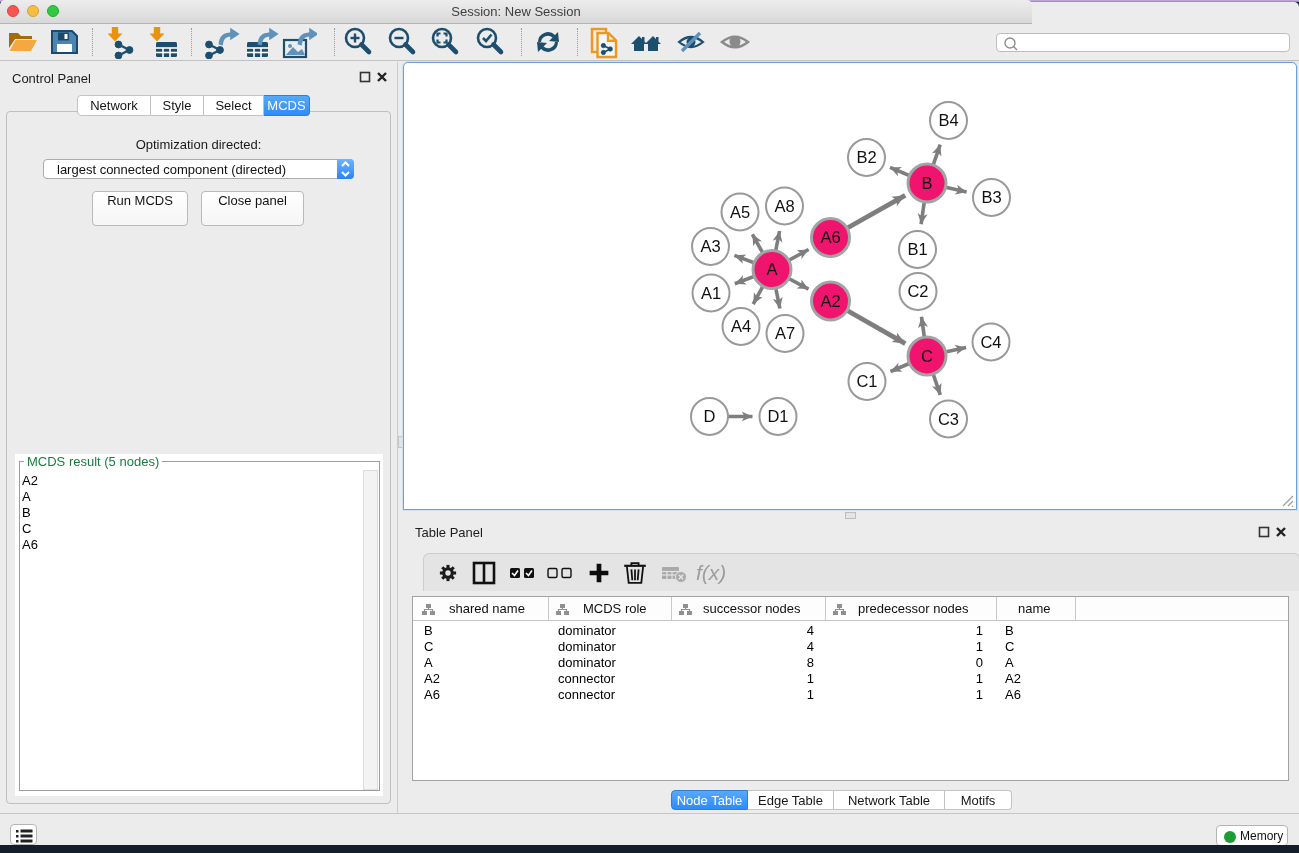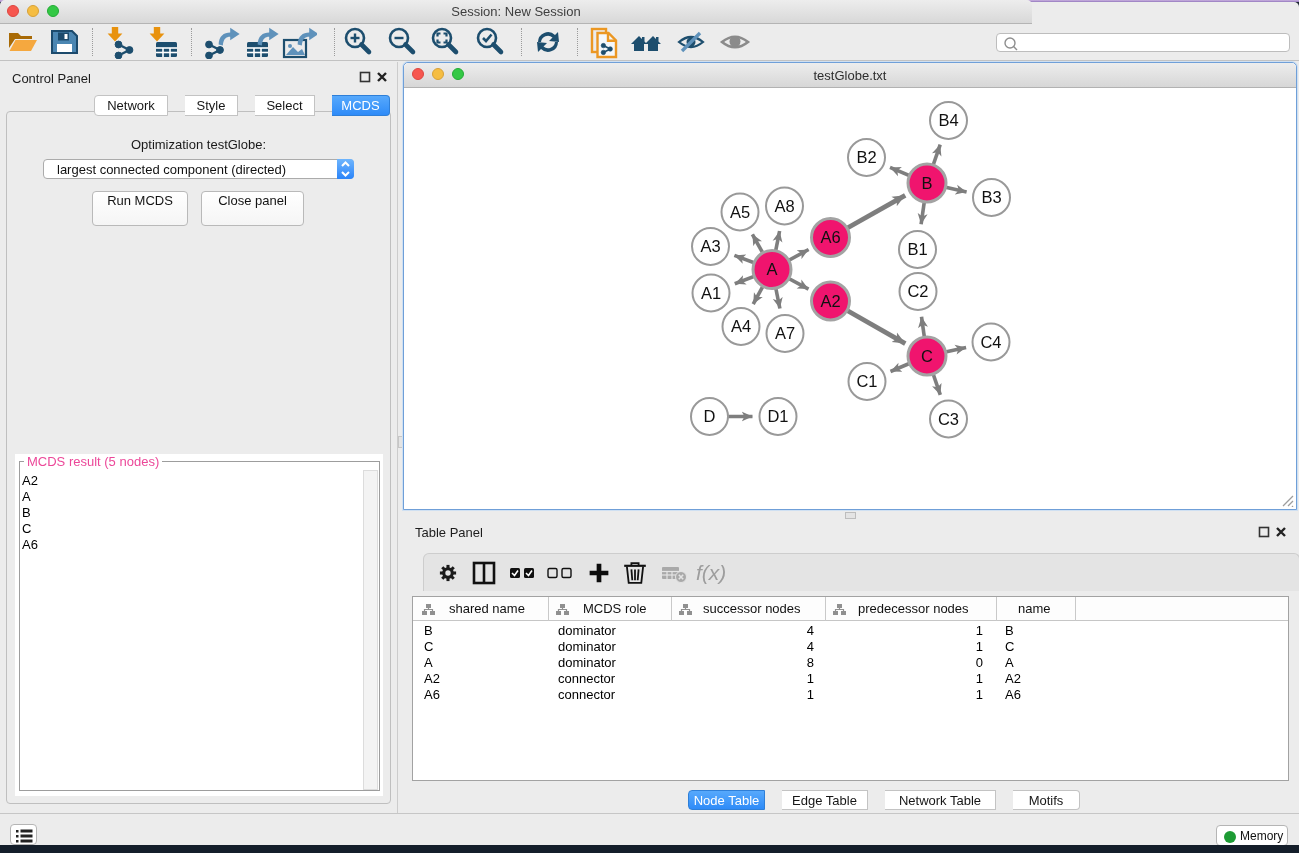--- a/index.html
+++ b/index.html
@@ -16,32 +16,32 @@
 #titletext { width:100%; text-align:center; font-size:13px; color:#3e3e3e; line-height:24px; }
 #toolbar { left:0; top:24px; width:1299px; height:37px; background:#ececec; border-bottom:1px solid #c2c2c2; }
 .sep { position:absolute; top:4px; height:28px; width:0; border-left:1px dotted #9b9b9b; }
 .ticon { position:absolute; top:1px; width:36px; height:34px; }
 #searchbox { position:absolute; left:996px; top:9px; width:294px; height:19px; background:#fff; border:1px solid #bdbdbd; border-radius:4px; }
 
 #cp-title { left:12px; top:71px; font-size:13px; color:#1d1d1d; }
 .winbtns { position:absolute; }
 #cp-panel { left:6px; top:111px; width:385px; height:693px; border:1px solid #bfbfbf; border-radius:4px; background:#ececec; }
 .tabs { position:absolute; display:flex; }
-.tab { height:21px; line-height:20px; font-size:13px; color:#161616; background:#fff; border:1px solid #c3c3c3; border-left:none; text-align:center; padding:0 0;margin-left:17px; }
+.tab { height:21px; line-height:20px; font-size:13px; color:#161616; background:#fff; border:1px solid #c3c3c3; border-left:none; text-align:center; padding:0 0; }
 .tab.first { border-left:1px solid #c3c3c3; border-radius:4px 0 0 4px; }
 .tab.last { border-radius:0 4px 4px 0; }
 .tab.sel { background:linear-gradient(#57a9fc,#2e8bf8); color:#fff; border-color:#2e7fd8; }
 #opt-label { left:0px; top:137px; width:397px; text-align:center; font-size:13px; color:#1a1a1a; }
 #combo { left:43px; top:159px; width:311px; height:20px; background:#fff; border:1px solid #ababab; border-radius:4px; }
 #combo .ctext { position:absolute; left:13px; top:2px; font-size:13px; color:#111; }
 #combo .spin { position:absolute; right:-1px; top:-1px; width:17px; height:20px; border-radius:0 4px 4px 0; background:linear-gradient(#6fb5fd,#2a84f9); }
 .btn { position:absolute; height:35px; background:linear-gradient(#ffffff,#f5f5f5); border:1px solid #b9b9b9; border-radius:4px; font-size:13px; color:#131313; text-align:center; line-height:17px; }
 #resultbox { left:15px; top:454px; width:368px; height:342px; background:#fff; }
 #fieldset { position:absolute; left:4px; top:7px; right:3px; bottom:5px; border:1px solid #9d9d9d; }
-#legend { position:absolute; left:4px; top:-8px; background:#fff; font-size:13px; color:#ec4899; padding:0 3px; }
+#legend { position:absolute; left:4px; top:-8px; background:#fff; font-size:13px; color:#15803d; padding:0 3px; }
 #mlist { position:absolute; left:7px; top:19px; font-size:13px; color:#000; line-height:16px; }
 #mscroll { position:absolute; right:5px; top:16px; width:15px; bottom:6px; background:#f3f3f3; border:1px solid #dcdcdc; }
 
 #vsplit { left:397px; top:62px; width:1px; height:752px; background:#cccccc; }
 #netwin { left:403px; top:62px; width:894px; height:448px; background:#fff; border:1px solid #6f9fd8; border-radius:5px 5px 0 0; box-shadow:0 0 0 1px #cfe0f2; }
 #nettitle { position:absolute; left:0; top:0; right:0; height:25px; background:linear-gradient(#ededed,#d7d7d7); border-bottom:1px solid #b2b2b2; border-radius:5px 5px 0 0; }
 #nettitle .t1 { left:8px; background:#f6564f; border:1px solid #dd4640; }
 #nettitle .t2 { left:28px; background:#f5bd42; border:1px solid #d8a137; }
 #nettitle .t3 { left:48px; background:#34c845; border:1px solid #23ab35; }
 #nettext { width:100%; text-align:center; font-size:13px; color:#2e2e2e; line-height:25px; }
@@ -224,48 +224,42 @@
 <div class="abs" id="cp-title">Control Panel</div>
 <svg class="winbtns" style="left:359px;top:71px" width="30" height="13">
     <rect x="1.5" y="1.5" width="9" height="9" fill="none" stroke="#333" stroke-width="1.6"></rect>
     <path d="M19,2 L27,10 M27,2 L19,10" stroke="#222" stroke-width="2.4"></path>
   </svg>
 <div class="abs" id="cp-panel"></div>
 <div class="tabs" style="left:77px;top:95px">
   <div class="tab first" style="width:74px">Network</div>
   <div class="tab" style="width:53px">Style</div>
   <div class="tab" style="width:60px">Select</div>
-  <div class="tab last sel" style="width:58px">MCDS</div>
-</div>
-<div class="abs" id="opt-label">Optimization testGlobe:</div>
+  <div class="tab last sel" style="width:46px">MCDS</div>
+</div>
+<div class="abs" id="opt-label">Optimization directed:</div>
 <div class="abs" id="combo">
   <div class="ctext">largest connected component (directed)</div>
   <div class="spin"><svg width="17" height="20">
         <path d="M5,7 L8.5,3.5 L12,7" fill="none" stroke="#fff" stroke-width="2"></path>
         <path d="M5,13 L8.5,16.5 L12,13" fill="none" stroke="#fff" stroke-width="2"></path>
       </svg></div>
 </div>
 <div class="btn" style="left:92px;top:191px;width:96px;">Run MCDS</div>
 <div class="btn" style="left:201px;top:191px;width:103px;">Close panel</div>
 <div class="abs" id="resultbox">
   <div id="fieldset">
       <div id="legend">MCDS result (5 nodes)</div>
     </div>
   <div id="mlist">A2<br>A<br>B<br>C<br>A6</div>
   <div id="mscroll"></div>
 </div>
 <div class="abs" id="vsplit"></div>
 <div class="abs" id="lsplit-dot"></div>
 <div class="abs" id="netwin">
-  <div id="nettitle">
-      <div class="tl t1"></div>
-      <div class="tl t2"></div>
-      <div class="tl t3"></div>
-      <div id="nettext">testGlobe.txt</div>
-    </div>
   <svg id="graph" width="892" height="421" viewBox="404 88 892 421">
     <defs>
       <marker id="ah1" viewBox="0 0 12 11" refX="11" refY="5.5" markerWidth="12" markerHeight="11" orient="auto" markerUnits="userSpaceOnUse">
           <path d="M0.2,0.5 L11,5.5 L0.2,10.5 L3,5.5 Z" fill="#7e7e7e"></path>
         </marker>
       <marker id="ah2" viewBox="0 0 14 12" refX="13" refY="6" markerWidth="14" markerHeight="12" orient="auto" markerUnits="userSpaceOnUse">
           <path d="M0.3,0.6 L13,6 L0.3,11.4 L3.4,6 Z" fill="#7e7e7e"></path>
         </marker>
     </defs>
 <line x1="772" y1="269.5" x2="734.8" y2="283.8" stroke="#7e7e7e" stroke-width="3.6" marker-end="url(#ah1)"></line>

